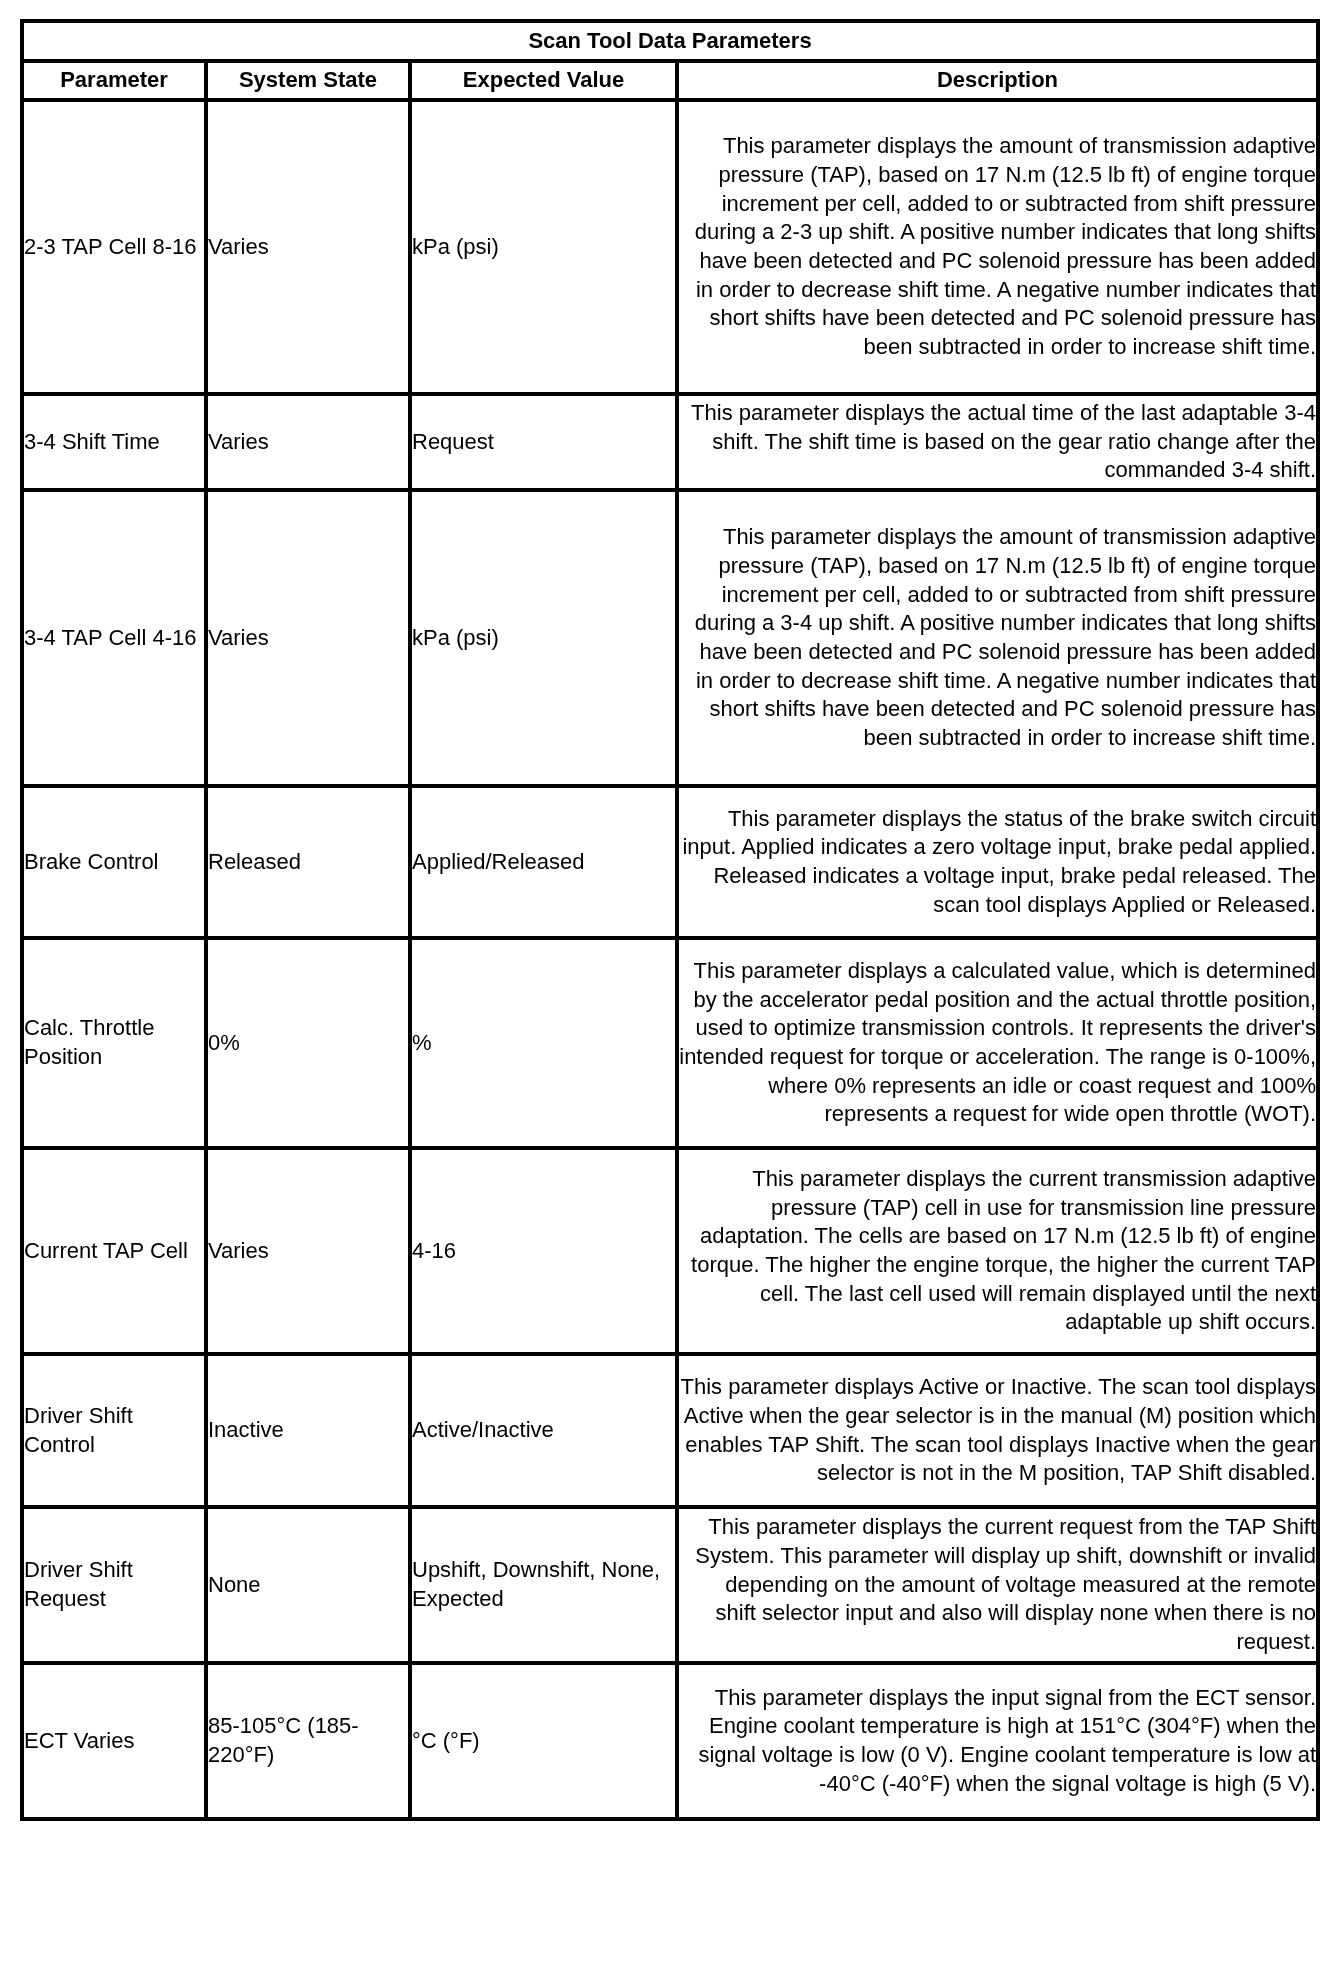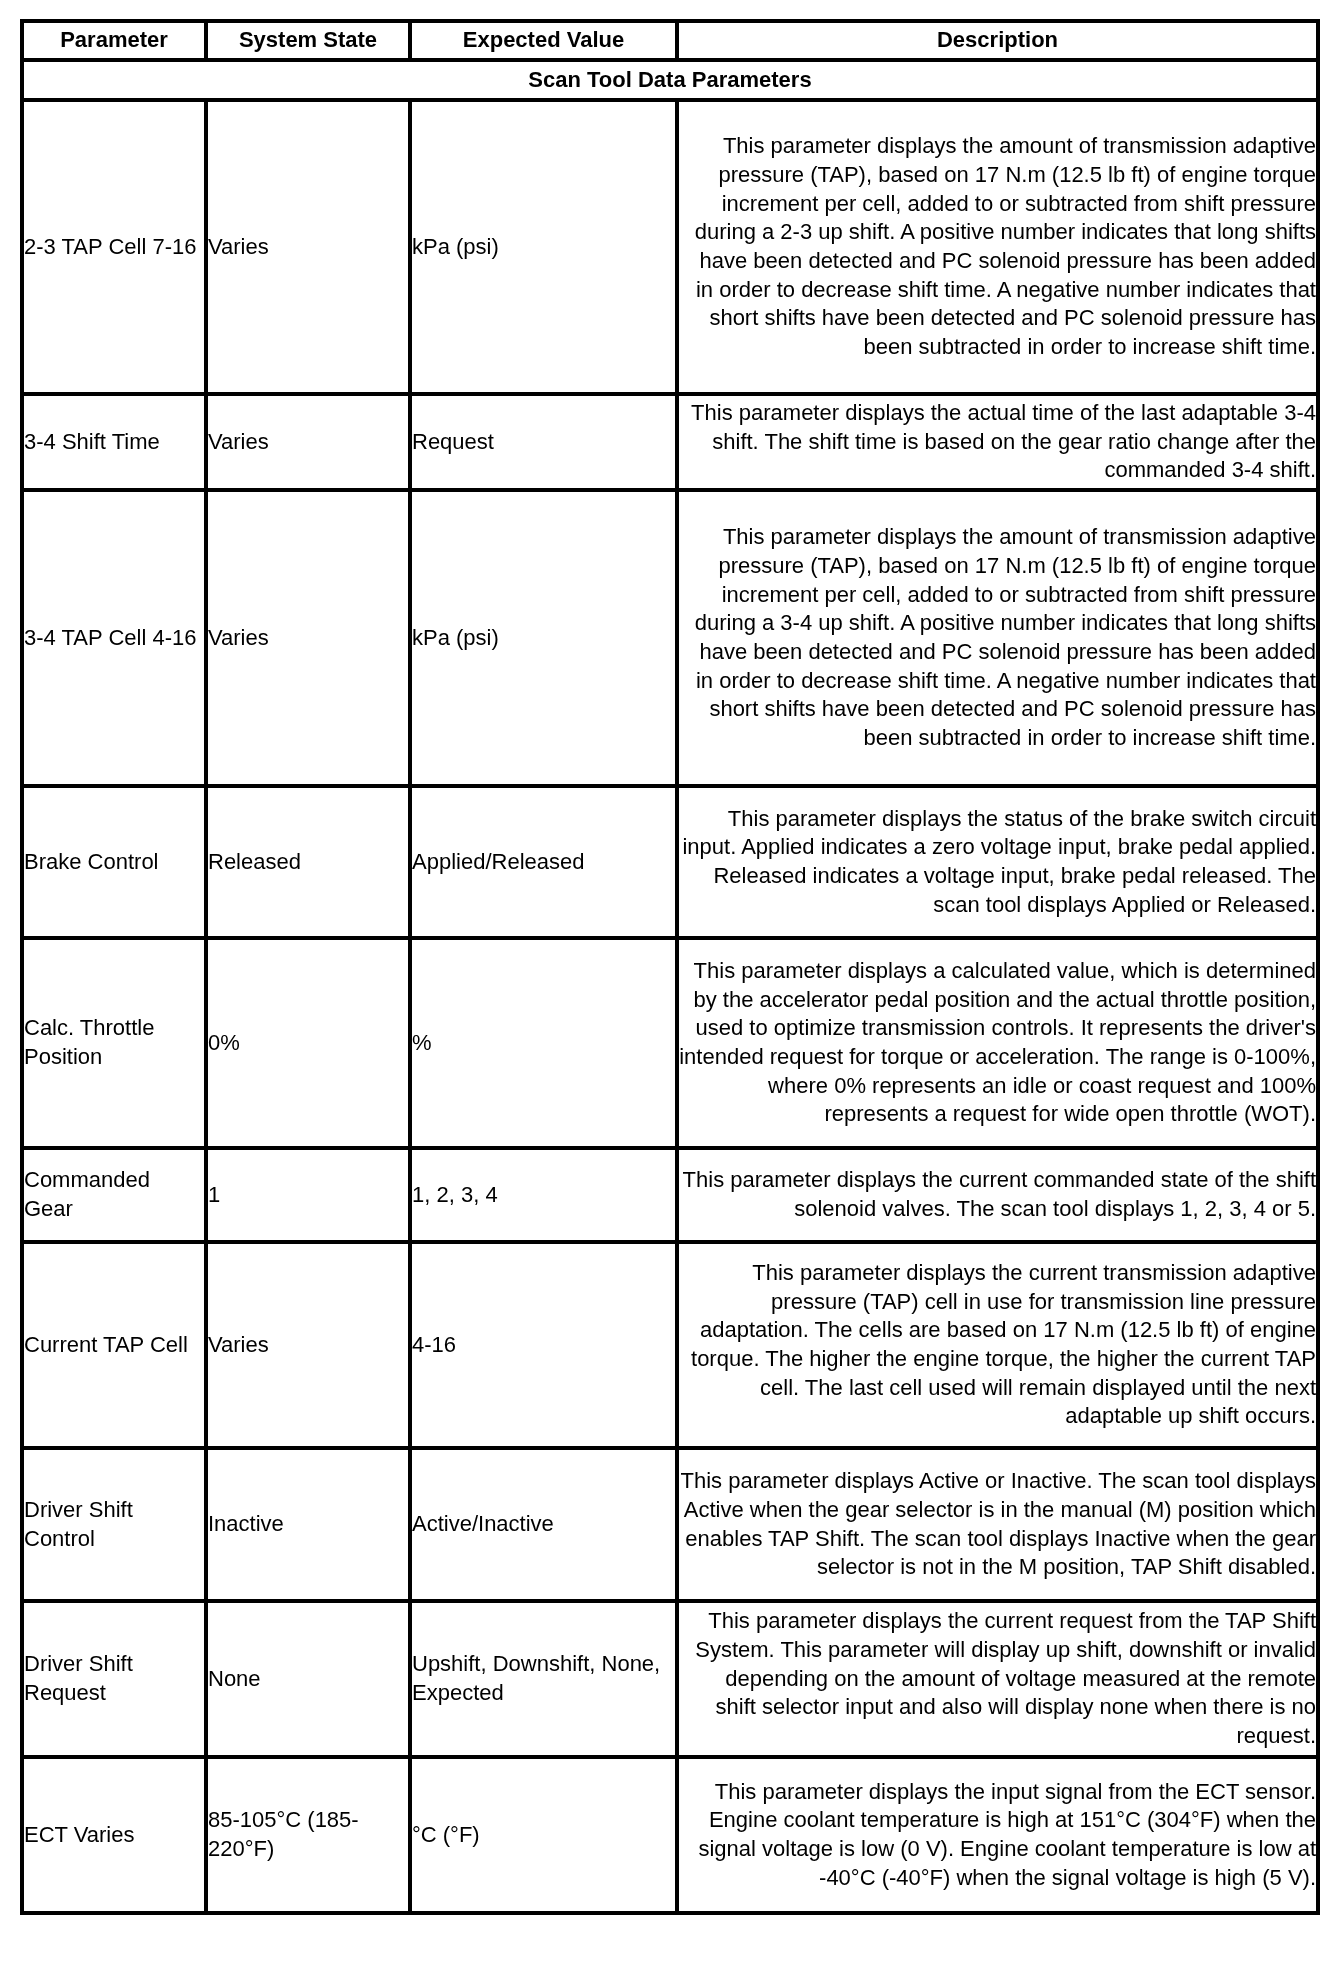--- a/index.html
+++ b/index.html
@@ -75,32 +75,32 @@
 
 <table class="scan">
   <colgroup>
     <col class="c-param">
     <col class="c-state">
     <col class="c-exp">
     <col class="c-desc">
   </colgroup>
   <thead>
     <tr>
+      <th class="title-cell" colspan="4">Scan Tool Data Parameters</th>
+    </tr>
+    <tr>
       <th class="hdr">Parameter</th>
       <th class="hdr">System State</th>
       <th class="hdr">Expected Value</th>
       <th class="hdr">Description</th>
     </tr>
-    <tr>
-      <th class="title-cell" colspan="4">Scan Tool Data Parameters</th>
-    </tr>
   </thead>
   <tbody>
     <tr class="r1">
-      <td class="param">2-3 TAP Cell 7-16</td>
+      <td class="param">2-3 TAP Cell 8-16</td>
       <td class="center">Varies</td>
       <td class="center">kPa (psi)</td>
       <td class="desc">This parameter displays the amount of transmission adaptive pressure (TAP), based on 17 N.m (12.5 lb ft) of engine torque increment per cell, added to or subtracted from shift pressure during a 2-3 up shift. A positive number indicates that long shifts have been detected and PC solenoid pressure has been added in order to decrease shift time. A negative number indicates that short shifts have been detected and PC solenoid pressure has been subtracted in order to increase shift time.</td>
     </tr>
     <tr class="r2">
       <td class="param">3-4 Shift Time</td>
       <td class="center">Varies</td>
       <td class="center">Request</td>
       <td class="desc">This parameter displays the actual time of the last adaptable 3-4 shift. The shift time is based on the gear ratio change after the commanded 3-4 shift.</td>
     </tr>
@@ -114,26 +114,20 @@
       <td class="param">Brake Control</td>
       <td class="center">Released</td>
       <td class="center">Applied/Released</td>
       <td class="desc">This parameter displays the status of the brake switch circuit input. Applied indicates a zero voltage input, brake pedal applied. Released indicates a voltage input, brake pedal released. The scan tool displays Applied or Released.</td>
     </tr>
     <tr class="r5">
       <td class="param">Calc. Throttle Position</td>
       <td class="center">0%</td>
       <td class="center">%</td>
       <td class="desc">This parameter displays a calculated value, which is determined by the accelerator pedal position and the actual throttle position, used to optimize transmission controls. It represents the driver's intended request for torque or acceleration. The range is 0-100%, where 0% represents an idle or coast request and 100% represents a request for wide open throttle (WOT).</td>
-    </tr>
-    <tr class="r6">
-      <td class="param">Commanded Gear</td>
-      <td class="center">1</td>
-      <td class="center">1, 2, 3, 4</td>
-      <td class="desc">This parameter displays the current commanded state of the shift solenoid valves. The scan tool displays 1, 2, 3, 4 or 5.</td>
     </tr>
     <tr class="r7">
       <td class="param">Current TAP Cell</td>
       <td class="center">Varies</td>
       <td class="center">4-16</td>
       <td class="desc">This parameter displays the current transmission adaptive pressure (TAP) cell in use for transmission line pressure adaptation. The cells are based on 17 N.m (12.5 lb ft) of engine torque. The higher the engine torque, the higher the current TAP cell. The last cell used will remain displayed until the next adaptable up shift occurs.</td>
     </tr>
     <tr class="r8">
       <td class="param">Driver Shift Control</td>
       <td class="center">Inactive</td>

